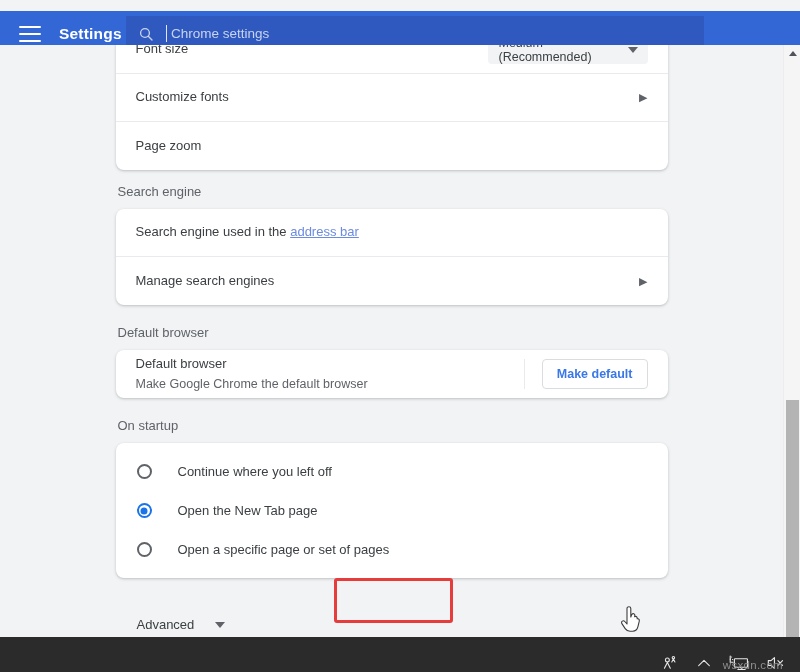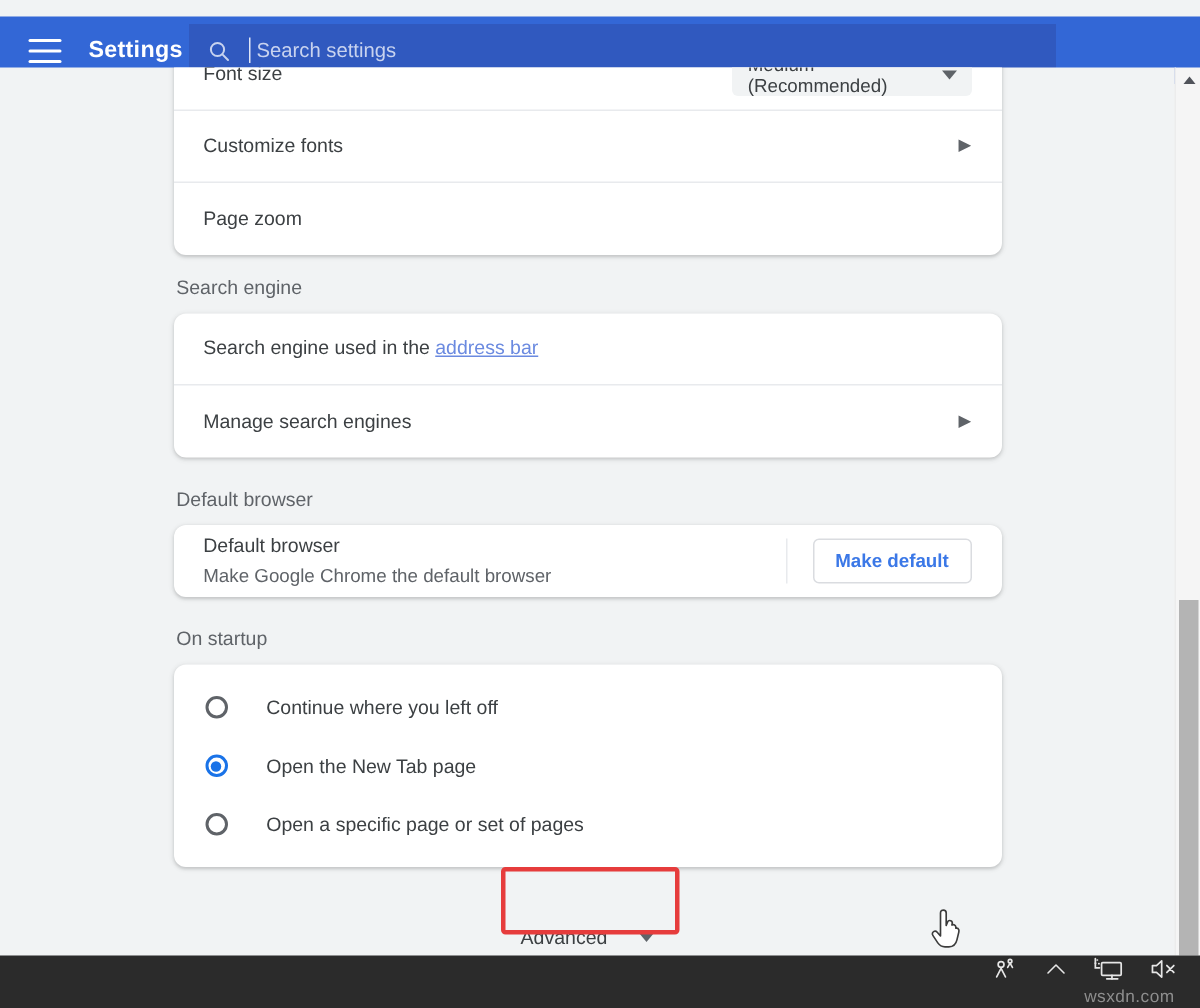--- a/index.html
+++ b/index.html
@@ -154,21 +154,21 @@
     background: #1a73e8;
     left: 50%; top: 50%; transform: translate(-50%,-50%);
   }
   .radio-label {
     font-size: 13px; color: #3c4043; margin-left: 26px;
   }
 
   
   .advanced-wrap {
     width: 552px; margin: 0 auto;
-    display: flex; justify-content: center;
+    display: flex; justify-content: flex-start;
     position: relative;
     padding-top: 27px;
   }
   .advanced-btn {
     display: flex; align-items: center; gap: 21px;
     font-size: 13px; color: #3c4043;
     padding: 12px 21px;
     cursor: pointer;
     background: transparent;
   }
@@ -211,21 +211,21 @@
   .sb-track-top {
     position: absolute; left: 0; top: 17px; width: 17px; height: 338px;
     background: #f5f5f5;
   }
 
   
   .taskbar {
     position: absolute; left: 0; bottom: 0;
     width: 800px; height: 35px;
     background: #2b2b2b;
-    display: flex; align-items: flex-start; justify-content: flex-end;
+    display: flex; align-items: flex-end; justify-content: flex-end;
   }
   .tray { display: flex; align-items: center; gap: 17px; margin-right: 14px; }
   .tray-item { cursor: pointer; display:flex; align-items:center; }
   .watermark {
     position: absolute;
     right: 17px; bottom: 1px;
     color: #8e8e8e;
     font-size: 11.5px;
     letter-spacing: .3px;
     pointer-events: none;
@@ -251,21 +251,21 @@
     <div class="settings-title">Settings</div>
 
     <div class="searchbox">
       <span class="search-icon">
         <svg width="16" height="16" viewBox="0 0 24 24">
           <circle cx="10.5" cy="10.5" r="6.6" fill="none" stroke="#c8d3ef" stroke-width="2"></circle>
           <line x1="15.4" y1="15.4" x2="21" y2="21" stroke="#c8d3ef" stroke-width="2" stroke-linecap="round"></line>
         </svg>
       </span>
       <span class="search-caret"></span>
-      <span class="search-placeholder">Search settings</span>
+      <span class="search-placeholder">Chrome settings</span>
     </div>
   </div>
 
   <div class="content">
     <div class="inner">
 
       <div class="card" style="margin-top:-19px;">
 
         <div class="row" style="height:48px;">
           <div class="row-label">Font size</div>

